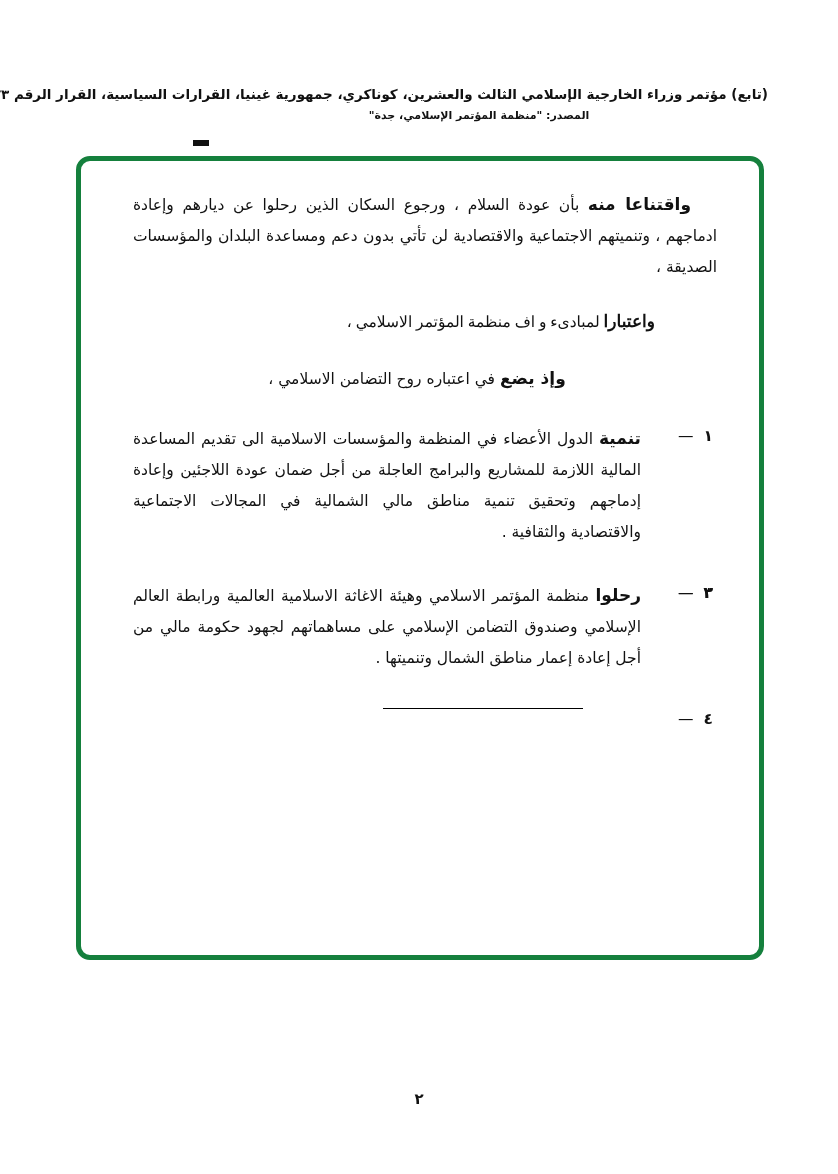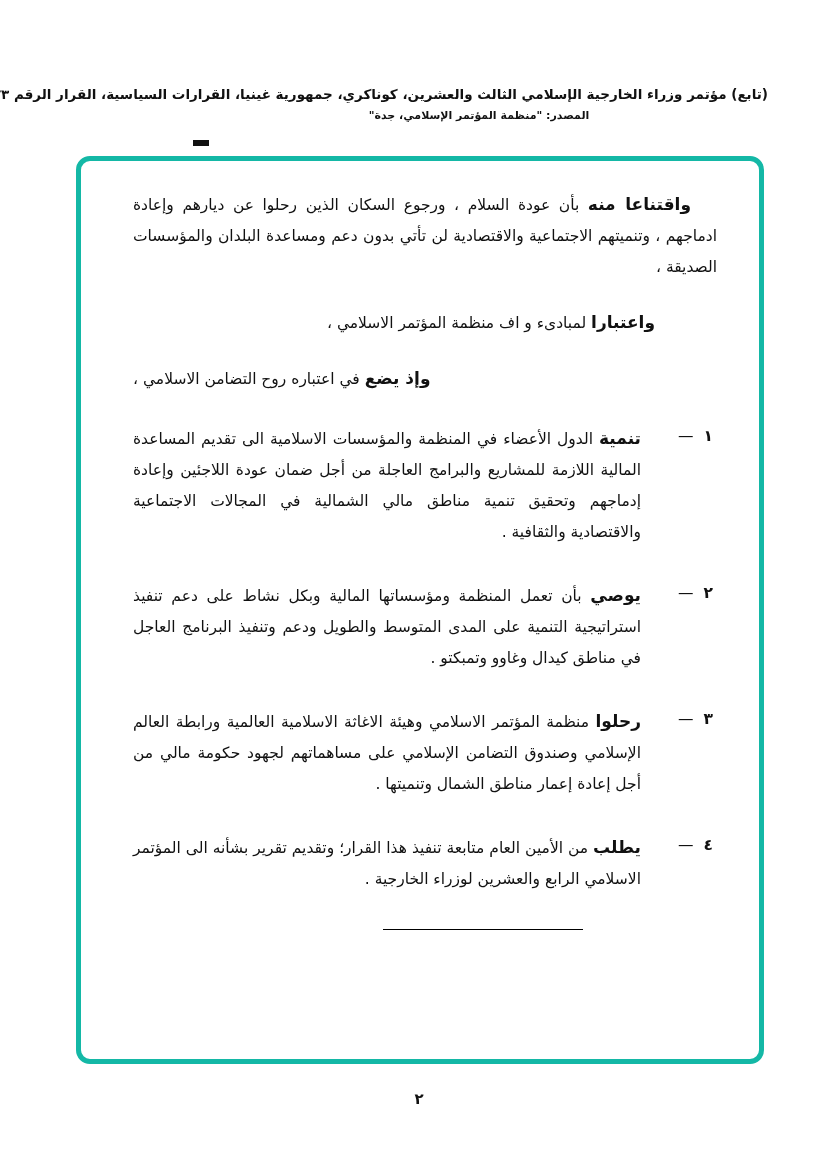--- a/index.html
+++ b/index.html
@@ -48,41 +48,41 @@
     height: 6px;
     background: #111;
   }
 
   
   .content-frame {
     position: absolute;
     top: 156px;
     left: 76px;
     width: 688px;
-    height: 908px;
-    border: 5px solid #14b8a6;
+    height: 804px;
+    border: 5px solid #15803d;
     border-radius: 14px;
     box-sizing: border-box;
     background: #fff;
   }
   .content-inner {
     padding: 26px 42px 0 52px;
     font-size: 15.5px;
     line-height: 2.0;
     text-align: justify;
   }
 
   .lead {
     font-weight: bold;
     font-size: 17px;
   }
 
   .preamble-1 { text-indent: 26px; margin: 0 0 22px 0; }
-  .preamble-2 { margin: 0 62px 22px 0; text-align: right; }
-  .preamble-3 { margin: 0 16px 26px 0; text-align: left; }
+  .preamble-2 { margin: 0 62px 22px 0; text-align: right; font-family: Liberation Serif, serif; }
+  .preamble-3 { margin: 0 16px 26px 0; text-align: center; }
 
   .item {
     position: relative;
     padding-right: 76px;
     margin-bottom: 30px;
   }
   .item-marker {
     position: absolute;
     right: 4px;
     top: 0;
@@ -139,37 +139,35 @@
             <span class="dash">—</span>
           </div>
         <div class="item-text"><span class="lead">تنمية</span><span> الدول الأعضاء في المنظمة والمؤسسات الاسلامية الى تقديم المساعدة المالية اللازمة للمشاريع والبرامج العاجلة من أجل ضمان عودة اللاجئين وإعادة إدماجهم وتحقيق تنمية مناطق مالي الشمالية في المجالات الاجتماعية والاقتصادية والثقافية .</span></div>
       </div>
 
       <div class="item">
         <div class="item-marker">
             <span>٢</span>
             <span class="dash">—</span>
           </div>
-        <div class="item-text"><span class="lead">يوصي</span><span> بأن تعمل المنظمة ومؤسساتها المالية وبكل نشاط على دعم تنفيذ استراتيجية التنمية على المدى المتوسط والطويل ودعم وتنفيذ البرنامج العاجل في مناطق كيدال وغاوو وتمبكتو .</span></div>
       </div>
 
       <div class="item">
         <div class="item-marker">
             <span>٣</span>
             <span class="dash">—</span>
           </div>
         <div class="item-text"><span class="lead">رحلوا</span><span> منظمة المؤتمر الاسلامي وهيئة الاغاثة الاسلامية العالمية ورابطة العالم الإسلامي وصندوق التضامن الإسلامي على مساهماتهم لجهود حكومة مالي من أجل إعادة إعمار مناطق الشمال وتنميتها .</span></div>
       </div>
 
       <div class="item">
         <div class="item-marker">
             <span>٤</span>
             <span class="dash">—</span>
           </div>
-        <div class="item-text"><span class="lead">يطلب</span><span> من الأمين العام متابعة تنفيذ هذا القرار؛ وتقديم تقرير بشأنه الى المؤتمر الاسلامي الرابع والعشرين لوزراء الخارجية .</span></div>
       </div>
 
       <div class="divider-line"></div>
 
     </div>
   </div>
 
   <div class="page-number">٢</div>
 
 </div>

